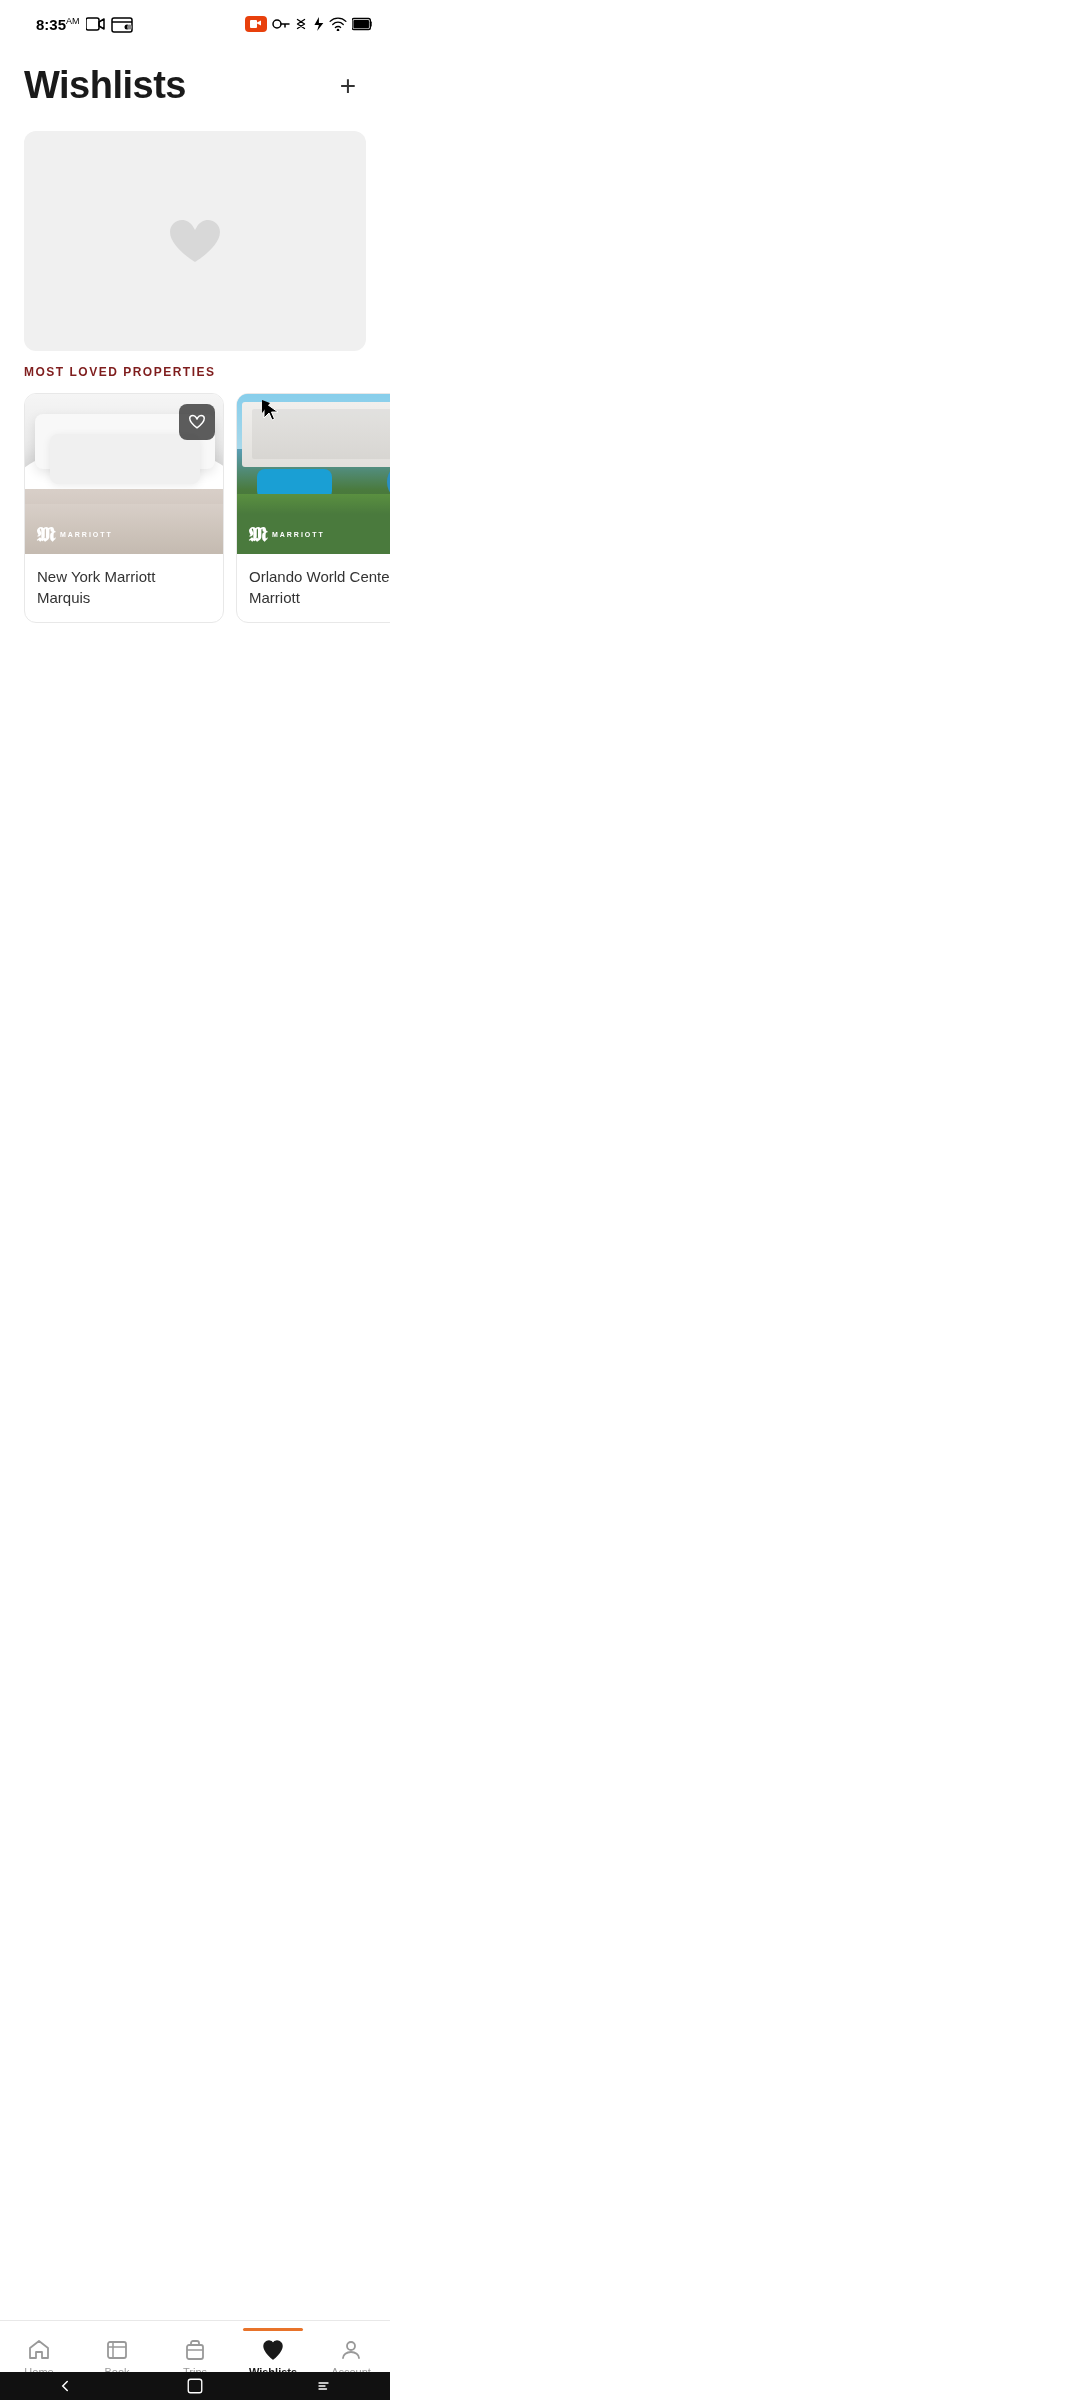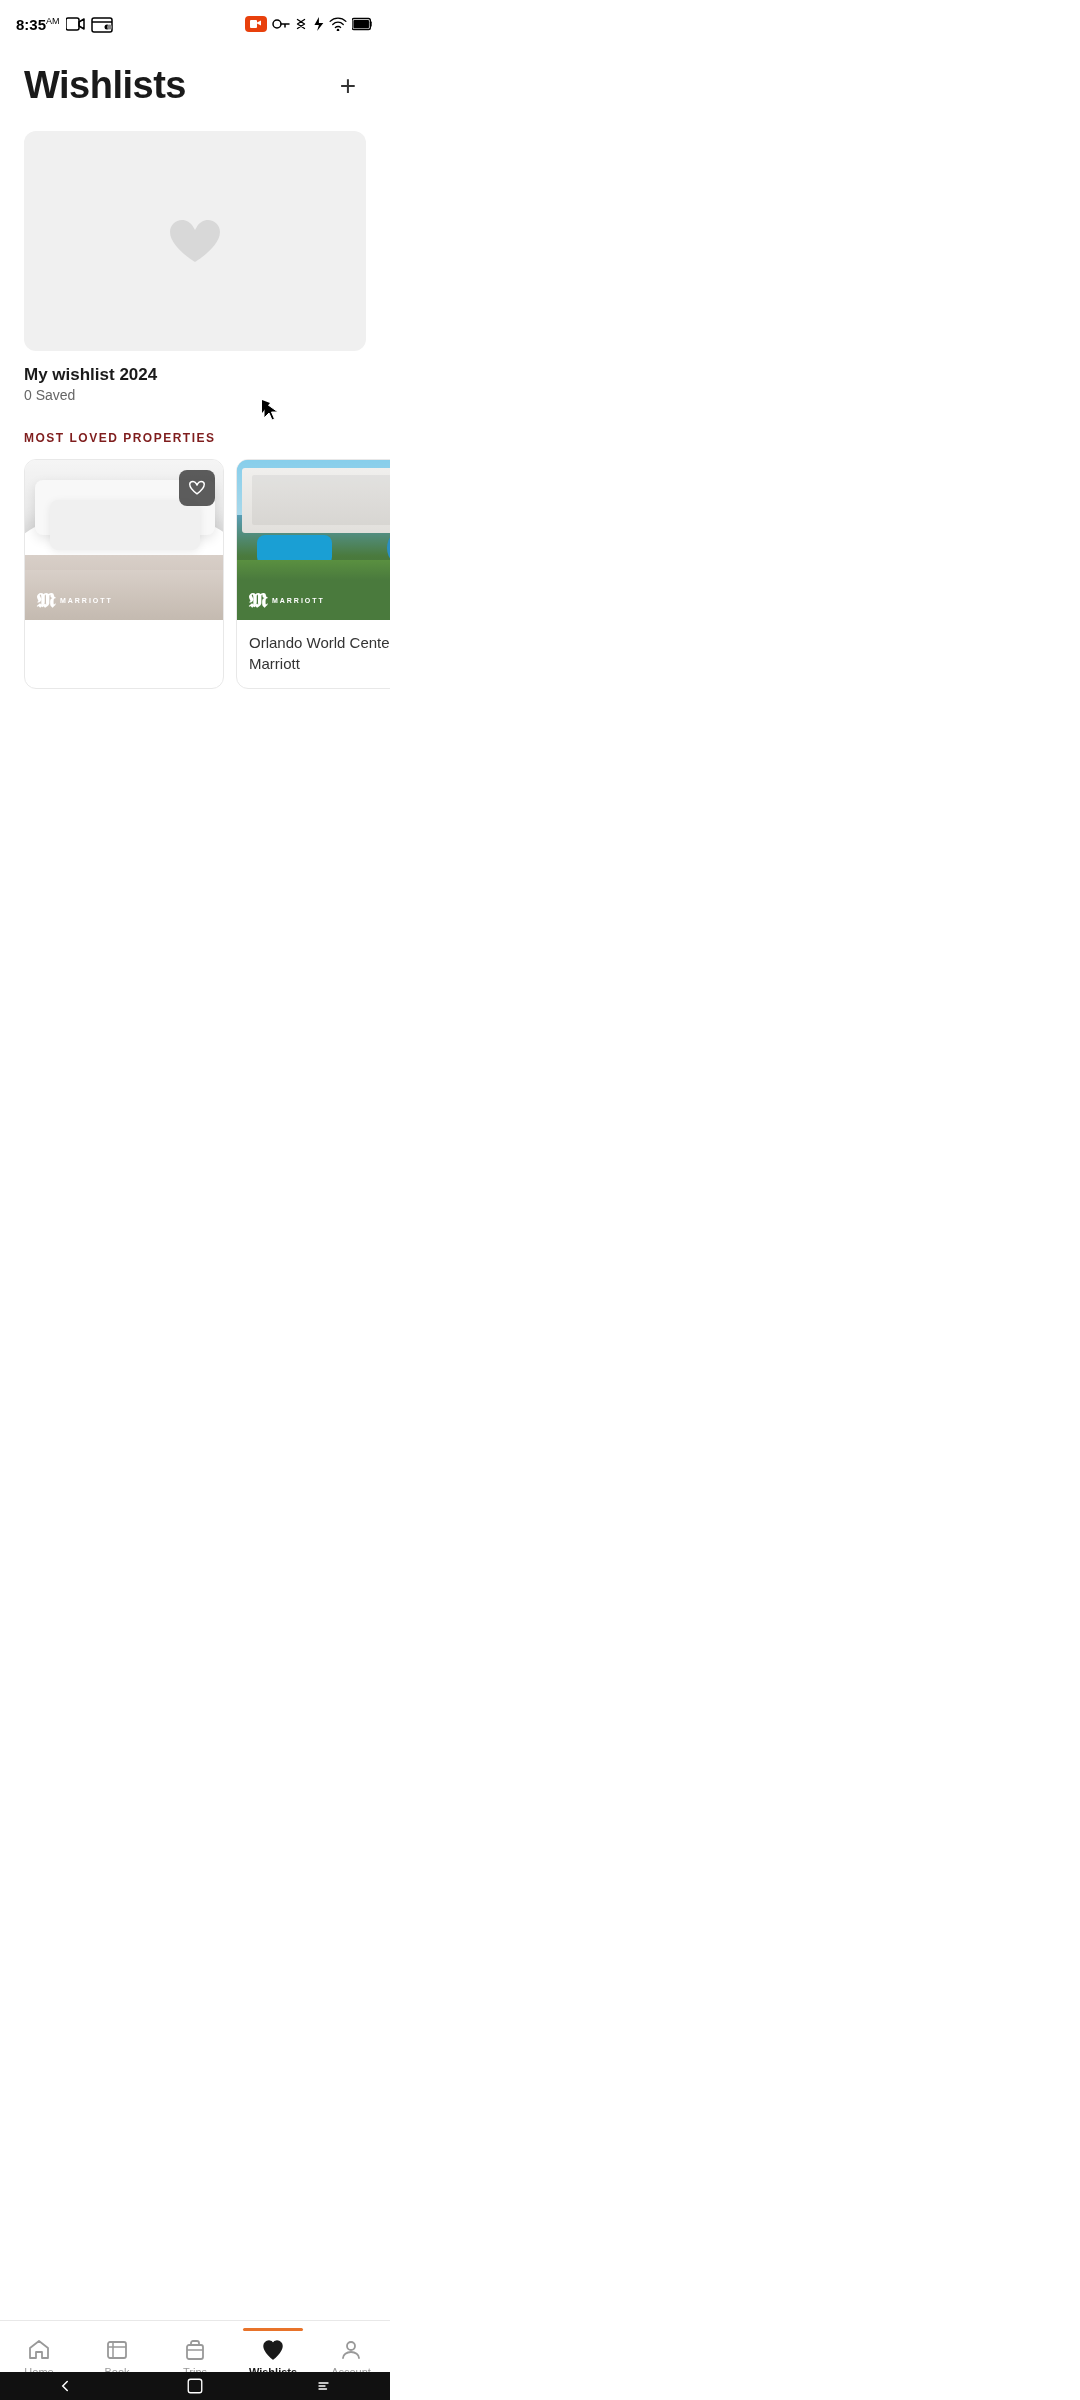--- a/index.html
+++ b/index.html
@@ -13,20 +13,21 @@
       overflow-x: hidden;
       position: relative;
     }
 
     
     .status-bar {
       display: flex;
       justify-content: space-between;
       padding: 10px 16px 6px 16px;
       height: 44px;
+      margin-left: 20px;
     }
 
     .status-left {
       display: flex;
       align-items: center;
       gap: 6px;
     }
 
     .status-time {
       font-size: 15px;
@@ -392,24 +393,20 @@
     </div>
   </div>
 
   <div class="wishlist-card">
 
     <svg width="60" height="55" viewBox="0 0 60 55" fill="none">
       <path d="M30 48C30 48 5 33 5 18C5 11 10.5 6 17 6C21.5 6 25.5 8.5 28 12.5L30 16L32 12.5C34.5 8.5 38.5 6 43 6C49.5 6 55 11 55 18C55 33 30 48 30 48Z" fill="#d8d8d8"></path>
     </svg>
   </div>
 
-  <div class="wishlist-info">
-    <div class="wishlist-name">My wishlist 2024</div>
-    <div class="wishlist-count">0 Saved</div>
-  </div>
 
   <div>
     <div class="section-title">MOST LOVED PROPERTIES</div>
 
     <div class="properties-scroll">
 
       <div class="property-card">
         <div class="property-image">
 
           <div class="pillow-scene">
@@ -423,20 +420,21 @@
             <span class="marriott-m">𝕸</span>
             <span style="font-size:7px;letter-spacing:2px;font-weight:600;">MARRIOTT</span>
           </div>
 
           <div class="heart-button">
             <svg width="18" height="16" viewBox="0 0 24 22" fill="none">
               <path d="M12 19C12 19 2 12 2 6C2 3.5 4 2 6.5 2C8.5 2 10 3.2 11 5L12 7L13 5C14 3.2 15.5 2 17.5 2C20 2 22 3.5 22 6C22 12 12 19 12 19Z" fill="none" stroke="white" stroke-width="2" stroke-linejoin="round"></path>
             </svg>
           </div>
         </div>
+        <div class="property-name">New York Marriott Marquis</div>
       </div>
 
       <div class="property-card">
         <div class="property-image">
 
           <div class="hotel-image-2">
 
             <div style="position:absolute;top:0;left:0;right:0;height:55px;background:linear-gradient(180deg,#87ceeb 0%,#a8d8ea 100%);"></div>
 
             <div style="position:absolute;top:8px;left:5px;right:5px;height:65px;background:linear-gradient(180deg,#f0efed 0%,#e2e0dc 100%);border-radius:3px;"></div>

